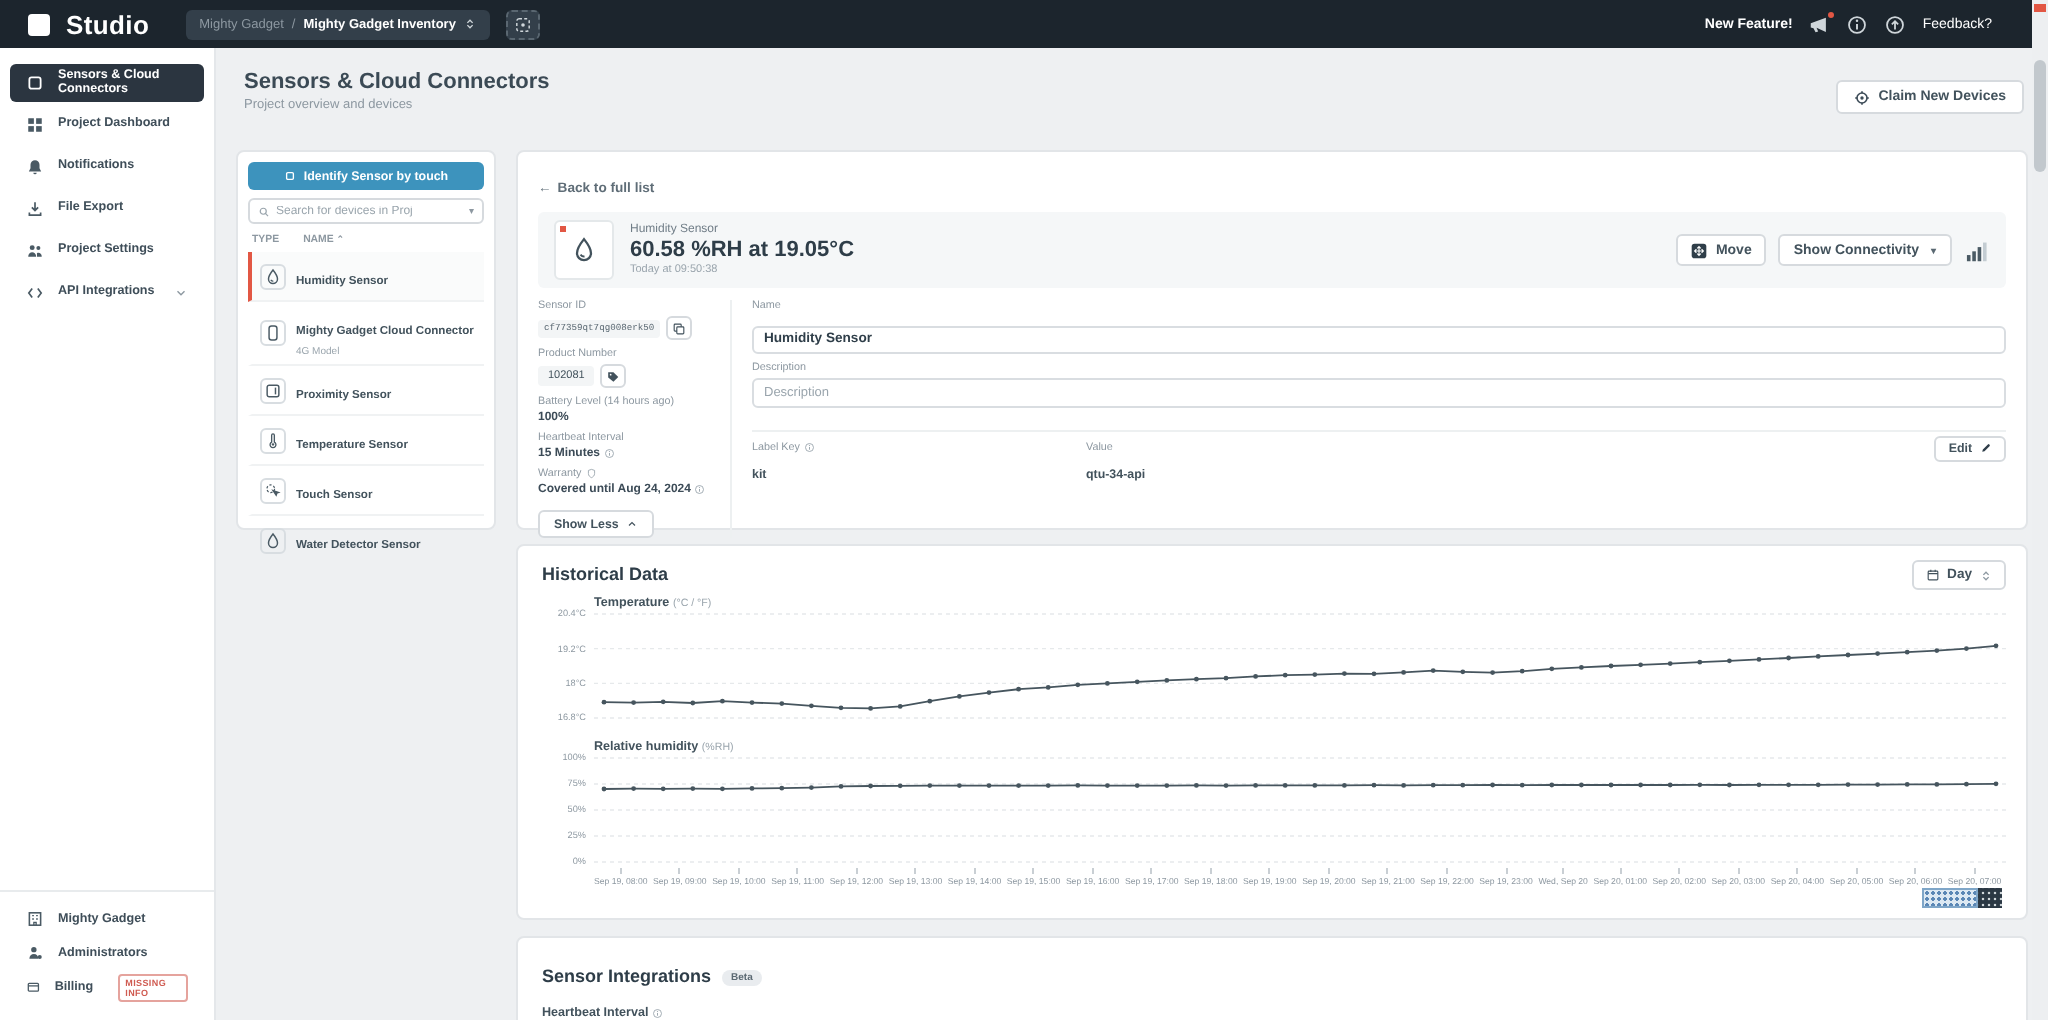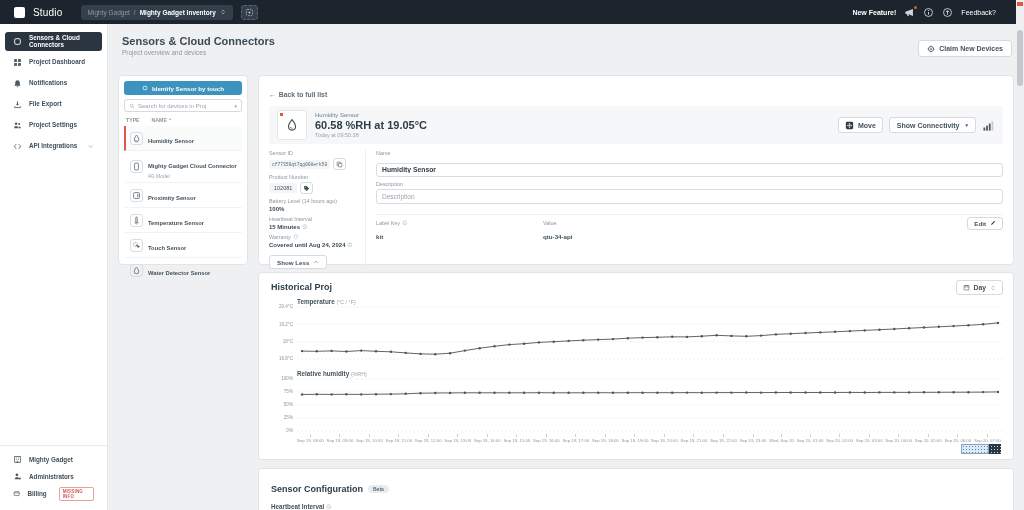--- a/index.html
+++ b/index.html
@@ -3,21 +3,21 @@
 <meta charset="utf-8">
 <style>
   * { margin:0; padding:0; box-sizing:border-box; }
   html,body { width:1024px; height:510px; overflow:hidden; }
   body { font-family:"Liberation Sans", sans-serif; background:#eef0f2; position:relative; color:#3c4b57; }
 
   
   .topbar { position:absolute; top:0; left:0; width:1024px; height:24px; background:#1c252d;
             display:flex; align-items:center; padding:0 14px; gap:8px; z-index:6; }
   .logo { width:11px; height:11px; background:#fff; border-radius:2px; flex:none; }
-  .brand { color:#fff; font-size:10px; font-weight:normal; letter-spacing:.2px; margin-right:10px; }
+  .brand { color:#fff; font-size:13px; font-weight:bold; letter-spacing:.2px; margin-right:10px; }
   .crumb { display:flex; align-items:center; gap:4px; background:#333f4a; border-radius:3px;
            height:15px; padding:0 7px; font-size:6.5px; cursor:pointer; }
   .crumb .org { color:#8d98a1; }
   .crumb .sep { color:#8d98a1; }
   .crumb .proj { color:#fff; font-weight:bold; }
   .idbtn { width:17px; height:15px; background:#333f4a; border:1px dashed #5a6771; border-radius:3px;
            display:flex; align-items:center; justify-content:center; color:#c8d0d6; cursor:pointer; }
   .tb-right { margin-left:auto; display:flex; align-items:center; gap:8px; padding-right:14px; }
   .newfeat { color:#fff; font-size:7px; font-weight:bold; }
   .tb-ic { position:relative; width:11px; height:11px; color:#cfd6da; display:flex; }
@@ -574,21 +574,21 @@
           </button>
           <div class="kv">kit</div>
           <div class="kv">qtu-34-api</div>
           <div></div>
         </div>
       </div>
     </div>
   </div>
 
   <div class="card hist-card">
-    <div class="hist-title">Historical Proj</div>
+    <div class="hist-title">Historical Data</div>
     <button class="btn day-btn">
       <span class="ic">
           <svg viewBox="0 0 16 16" style="width:100%;height:100%;display:block">
             <rect x="2.5" y="3.5" width="11" height="10" rx="1" stroke="currentColor" stroke-width="1.3" fill="none"></rect>
             <path d="M2.5 6.5h11M5.5 2v2.5M10.5 2v2.5" stroke="currentColor" stroke-width="1.3"></path>
           </svg>
         </span>
       <span>Day</span>
       <span class="ud">
           <svg viewBox="0 0 16 16" style="width:100%;height:100%;display:block">
@@ -764,21 +764,21 @@
         <span class="xlab">Sep 20, 07:00</span>
       </div>
 
     <div class="slider">
       <span class="slider-handle"></span>
       <button class="slider-btn"></button>
     </div>
   </div>
 
   <div class="card config-card">
-    <span class="hist-title">Sensor Configuration</span><span class="beta">Beta</span>
+    <span class="hist-title">Sensor Integrations</span><span class="beta">Beta</span>
     <div class="cfg-grid">
       <div>
         <div class="cfg-name">
           <span>Heartbeat Interval</span>
           <span class="ic">
               <svg viewBox="0 0 16 16" style="width:100%;height:100%;display:block">
                 <circle cx="8" cy="8" r="5.8" stroke="currentColor" stroke-width="1.3" fill="none"></circle>
                 <path d="M8 7.2v4" stroke="currentColor" stroke-width="1.4"></path>
                 <circle cx="8" cy="4.9" r="0.9" fill="currentColor"></circle>
               </svg>

